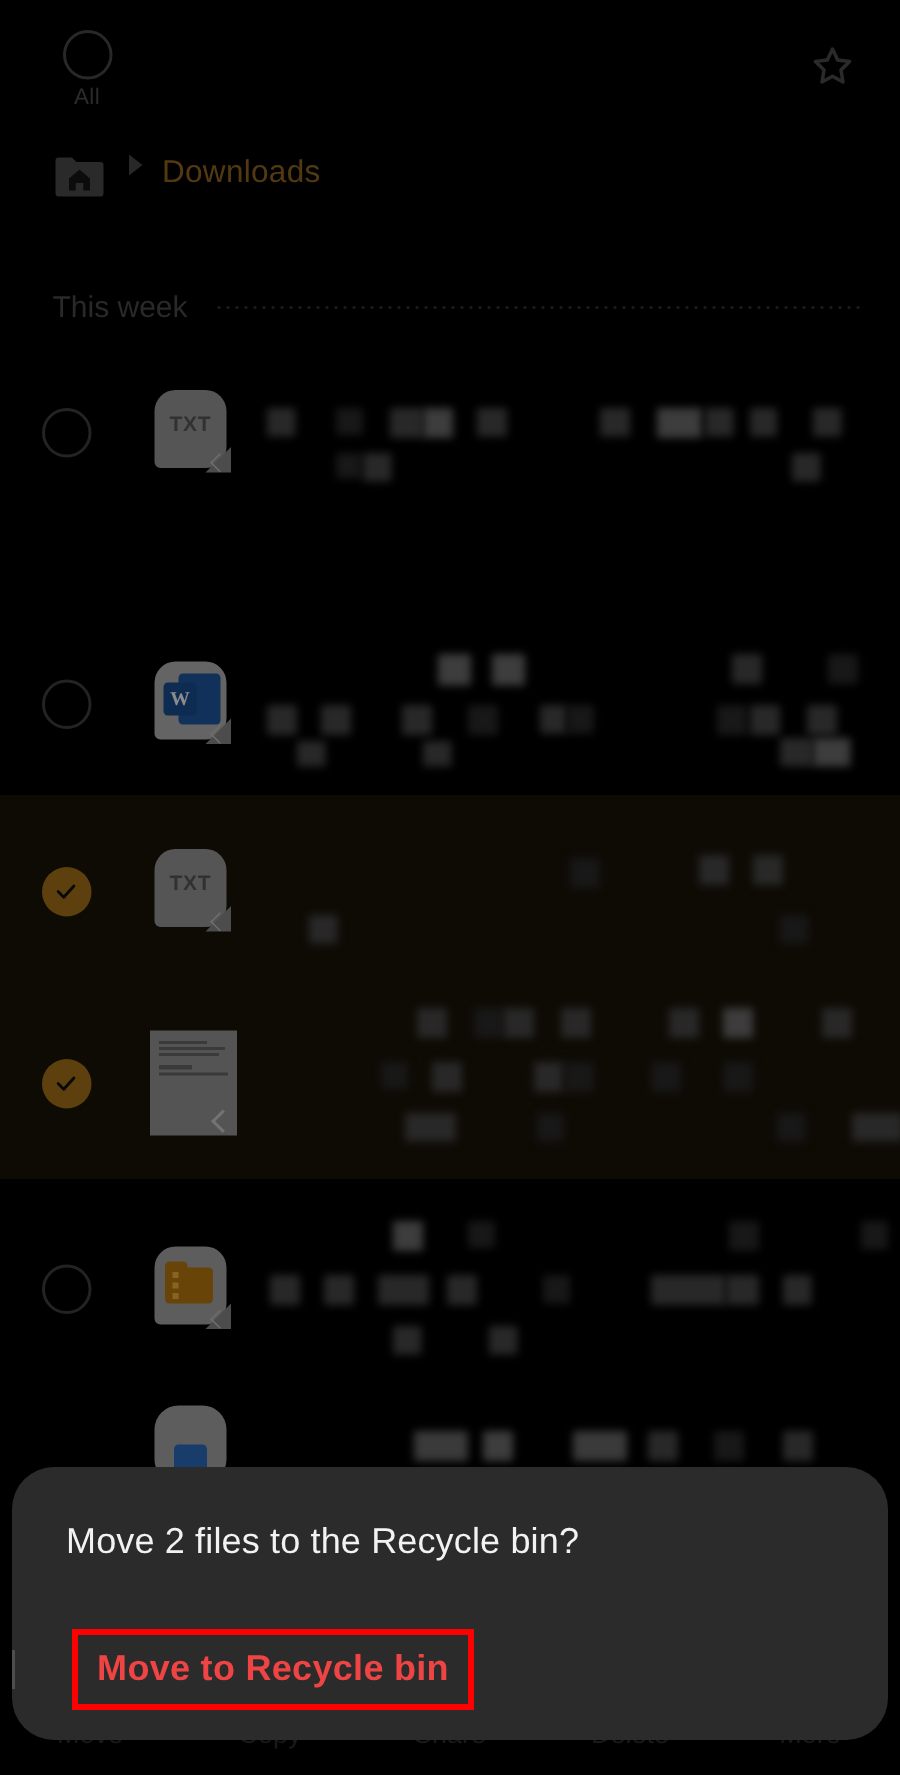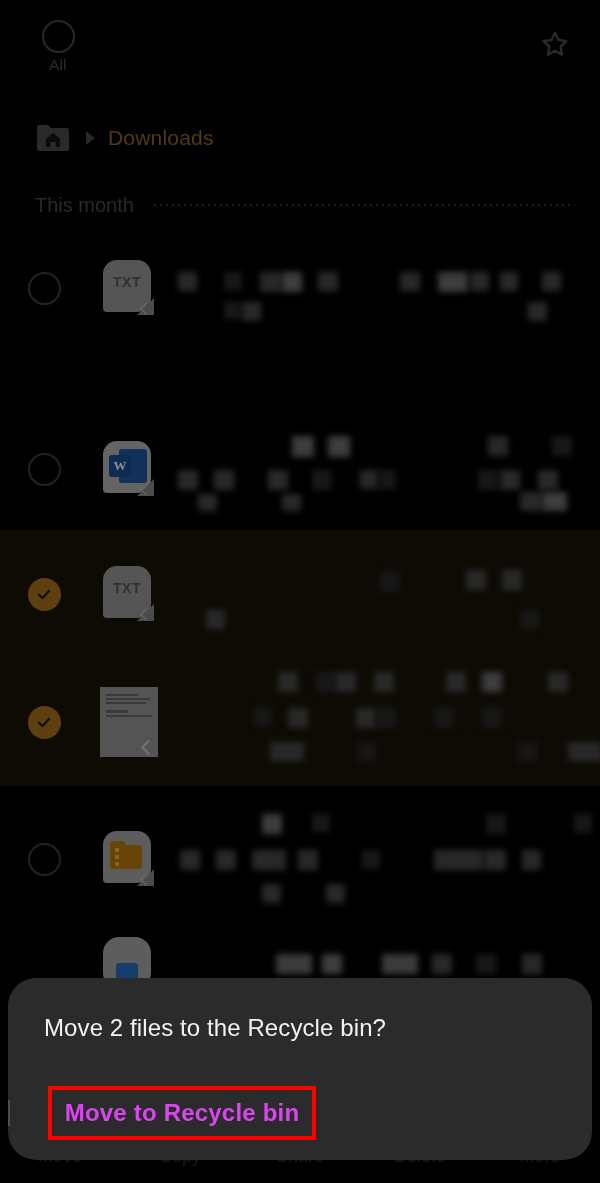--- a/index.html
+++ b/index.html
@@ -65,26 +65,26 @@
     width: 38px;
     height: 38px;
     display: flex;
     align-items: center;
     justify-content: center;
   }
 
   
   .breadcrumb {
     position: absolute;
-    top: 116px;
+    top: 103px;
     left: 0;
     width: 600px;
     height: 44px;
     display: flex;
-    align-items: center;
+    align-items: flex-start;
     padding-left: 35px;
   }
   .home-folder-icon {
     width: 36px;
     height: 30px;
     position: relative;
     flex: 0 0 auto;
   }
   .crumb-caret {
     margin: 0 13px 0 15px;
@@ -376,21 +376,21 @@
     width: 268px;
     height: 54px;
     border: 4px solid #ff0000;
     display: flex;
     align-items: center;
     justify-content: center;
   }
   .btn-confirm {
     font-size: 24px;
     font-weight: 600;
-    color: #d946ef;
+    color: #ef4444;
     letter-spacing: .2px;
     white-space: nowrap;
   }
 </style>
 </head>
 <body>
 
 <div id="screen">
 
   <div class="appbar">
@@ -413,21 +413,21 @@
       <svg width="36" height="30" viewBox="0 0 36 30">
         <path d="M2 4a2 2 0 012-2h9l3 3h16a2 2 0 012 2v19a2 2 0 01-2 2H4a2 2 0 01-2-2z" fill="#4d4d4d"></path>
         <path d="M18 10l7 6v8h-4.5v-5h-5v5H11v-8z" fill="#171717"></path>
       </svg>
     </div>
     <div class="crumb-caret"></div>
     <div class="crumb-label">Downloads</div>
   </div>
 
   <div class="section-head" style="top:190px;">
-    <span class="section-title">This month</span>
+    <span class="section-title">This week</span>
     <span class="dotline"></span>
   </div>
 
   <div class="row" style="top:250px; height:76px;">
     <div class="row-check">
       <div class="check-empty"></div>
     </div>
     <div class="row-icon">
       <div class="ficon">
         <div class="sheet"></div>

